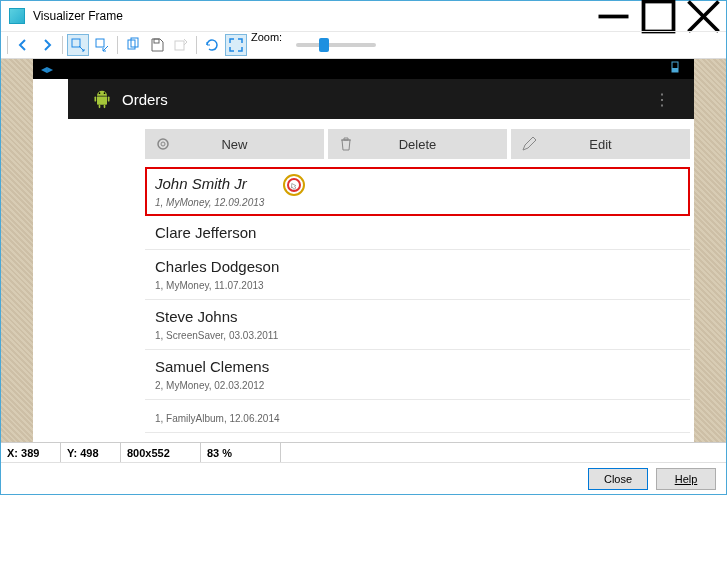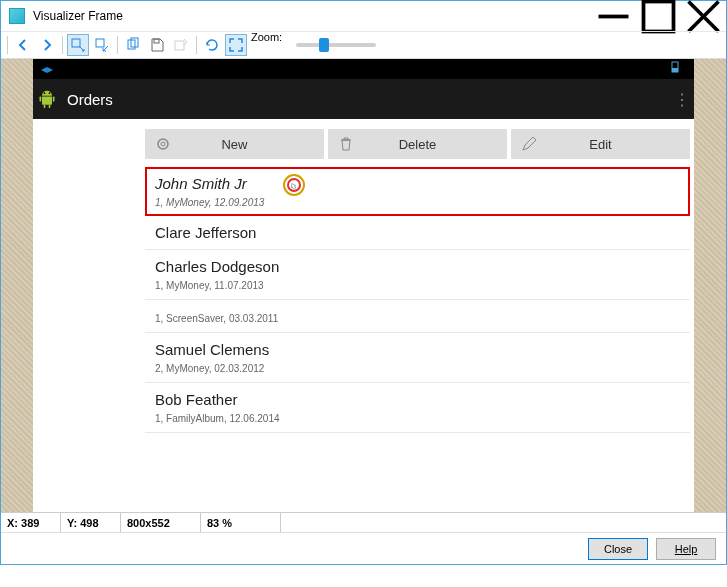--- a/index.html
+++ b/index.html
@@ -1,17 +1,17 @@
 <!DOCTYPE html>
 <html><head>
 <meta charset="utf-8">
 <style>
 * { box-sizing: border-box; margin: 0; padding: 0; }
 body { font-family: "Segoe UI", Tahoma, sans-serif; font-size: 12px; background: #fff; width: 727px; height: 587px; overflow: hidden; position: relative; }
-.window { border: 1px solid #4aa8d8; width: 727px; height: 565px; display: flex; flex-direction: column; }
+.window { border: 1px solid #4aa8d8; width: 727px; height: 495px; display: flex; flex-direction: column; }
 .titlebar { height: 30px; display: flex; align-items: center; padding: 0 0 0 8px; background: #fff; }
 .titlebar .title { flex: 1; font-size: 12px; color: #000; }
 .sys-buttons { display: flex; height: 30px; }
 .sys-btn { width: 45px; display: flex; align-items: center; justify-content: center; font-size: 13px; color: #000; }
 .app-icon { width: 16px; height: 16px; margin-right: 8px; border: 1px solid #1aa0c0; background: linear-gradient(135deg,#5ad0e0 0,#2ab0d0 100%); }
 .toolbar { height: 28px; border-top: 1px solid #e8e8e8; border-bottom: 1px solid #dcdcdc; display: flex; align-items: center; padding: 0 4px; gap: 2px; }
 .tb-btn { width: 22px; height: 22px; display: flex; align-items: center; justify-content: center; border: 1px solid transparent; }
 .tb-btn svg { width: 16px; height: 16px; }
 .tb-sep { width: 1px; height: 18px; background: #ccc; margin: 0 2px; }
 .zoom-label { font-size: 11px; margin: 0 4px 16px 2px; }
@@ -22,21 +22,21 @@
 .texture { position: absolute; top: 0; bottom: 0; width: 32px; background: repeating-linear-gradient(45deg,#cdbfa6 0 2px,#d8ccb4 2px 4px); }
 .texture.left { left: 0; }
 .texture.right { right: 0; }
 .device { position: absolute; left: 32px; right: 32px; top: 0; bottom: 0; background: #fff; display: flex; flex-direction: column; }
 .statusbar { height: 20px; background: #000; color: #b0c4d8; display: flex; align-items: center; padding: 0 8px; font-size: 10px; }
 .sb-left { color: #2288cc; font-size: 12px; }
 .sb-right { margin-left: auto; display: flex; align-items: center; gap: 4px; flex-direction: column; }
 .sb-signal { display: inline-flex; align-items: flex-end; gap: 1px; }
 .sb-signal span { width: 2px; background: #4aa8d8; display: inline-block; }
 .sb-time { color: #4aa8d8; font-size: 11px; }
-.appbar { height: 40px; background: #1a1a1a; color: #fff; display: flex; align-items: center; padding: 0 4px; }
+.appbar { height: 40px; background: #1a1a1a; color: #fff; display: flex; align-items: center; padding: 0 24px; margin-left: 35px; }
 .android-icon { width: 20px; height: 20px; margin-right: 10px; }
 .appbar-title { font-size: 15px; color: #fff; }
 .appbar-menu { margin-left: auto; color: #888; font-size: 16px; letter-spacing: 0; }
 .app-content { flex: 1; background: #fff; padding: 10px 0 0 0; overflow: hidden; }
 .action-row { display: flex; gap: 4px; padding: 0 4px 0 112px; }
 .action-btn { flex: 1; height: 30px; background: #dedede; display: flex; align-items: center; justify-content: center; position: relative; font-size: 13px; color: #333; }
 .action-btn .ab-icon { position: absolute; left: 10px; width: 16px; height: 16px; }
 .list { padding: 8px 4px 0 112px; }
 .list-item { padding: 8px 8px 8px 10px; border-bottom: 1px solid #e8e8e8; position: relative; }
 .list-item.selected { border: 2px solid #e00000; padding: 6px 6px 6px 8px; font-style: italic; }
@@ -206,28 +206,28 @@
                   </svg></div>
               </div>
               <div class="list-item">
                 <div class="item-name">Clare Jefferson</div>
               </div>
               <div class="list-item">
                 <div class="item-name">Charles Dodgeson</div>
                 <div class="item-sub">1, MyMoney, 11.07.2013</div>
               </div>
               <div class="list-item">
+                <div class="item-name">Steve Johns</div>
                 <div class="item-sub">1, ScreenSaver, 03.03.2011</div>
               </div>
               <div class="list-item">
                 <div class="item-name">Samuel Clemens</div>
                 <div class="item-sub">2, MyMoney, 02.03.2012</div>
               </div>
               <div class="list-item">
-                <div class="item-name">Bob Feather</div>
                 <div class="item-sub">1, FamilyAlbum, 12.06.2014</div>
               </div>
             </div>
         </div>
       </div>
     </div>
 
     <div class="status-strip">
       <div class="status-cell" style="width:60px">X: 389</div>
       <div class="status-cell" style="width:60px">Y: 498</div>

